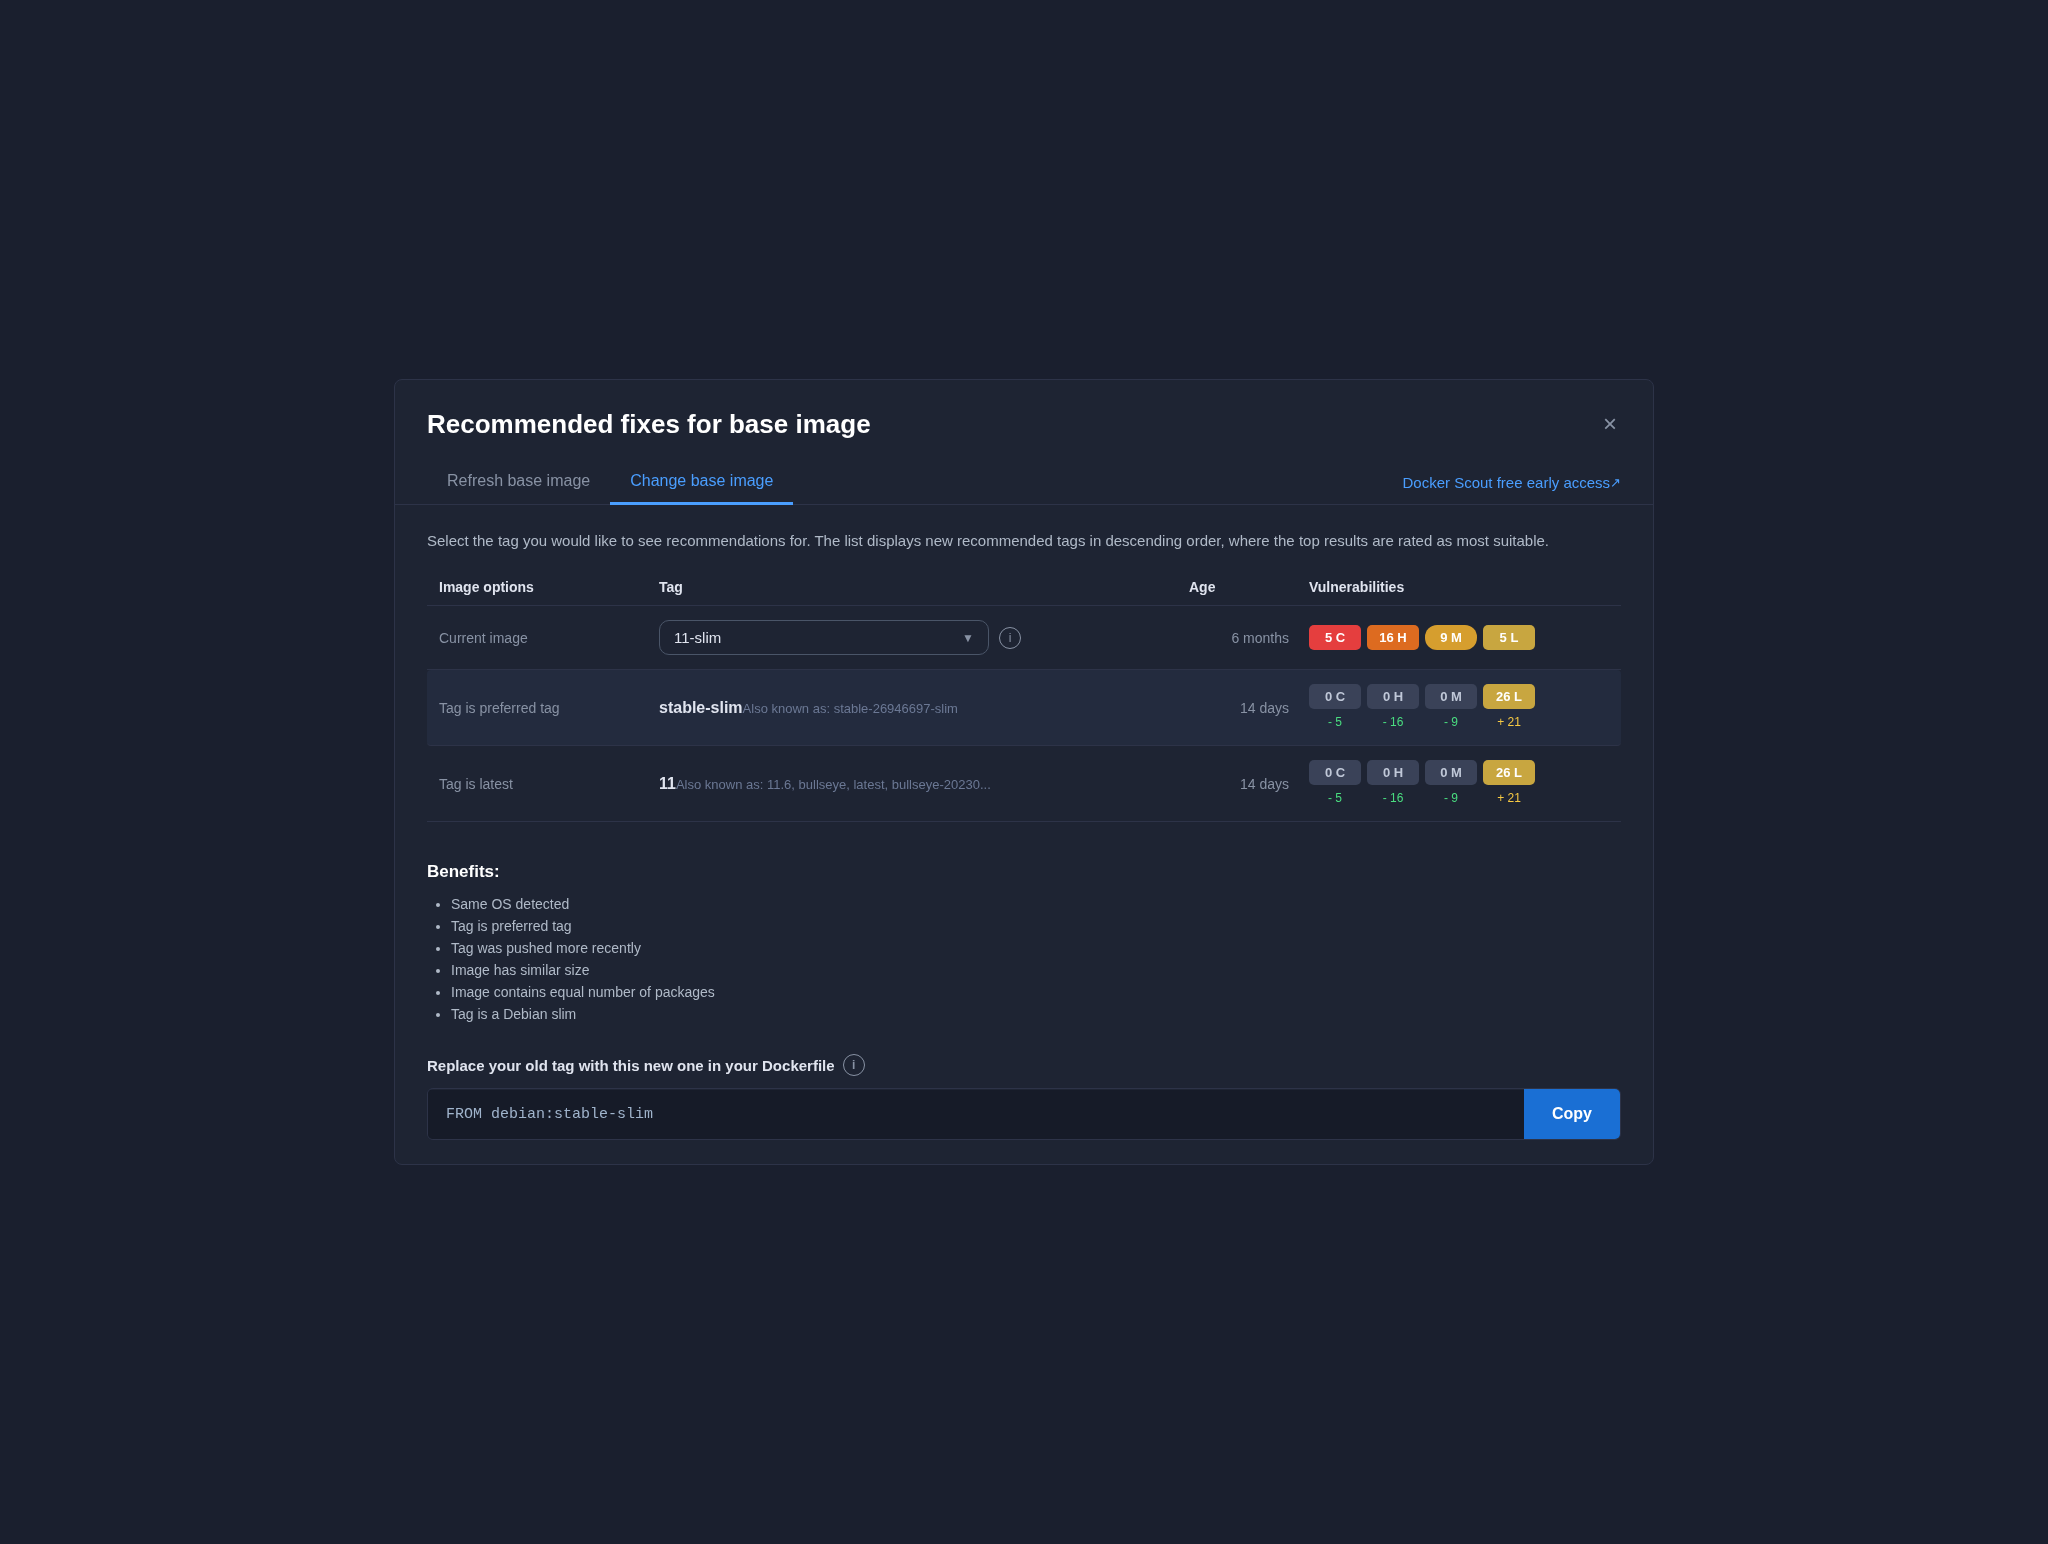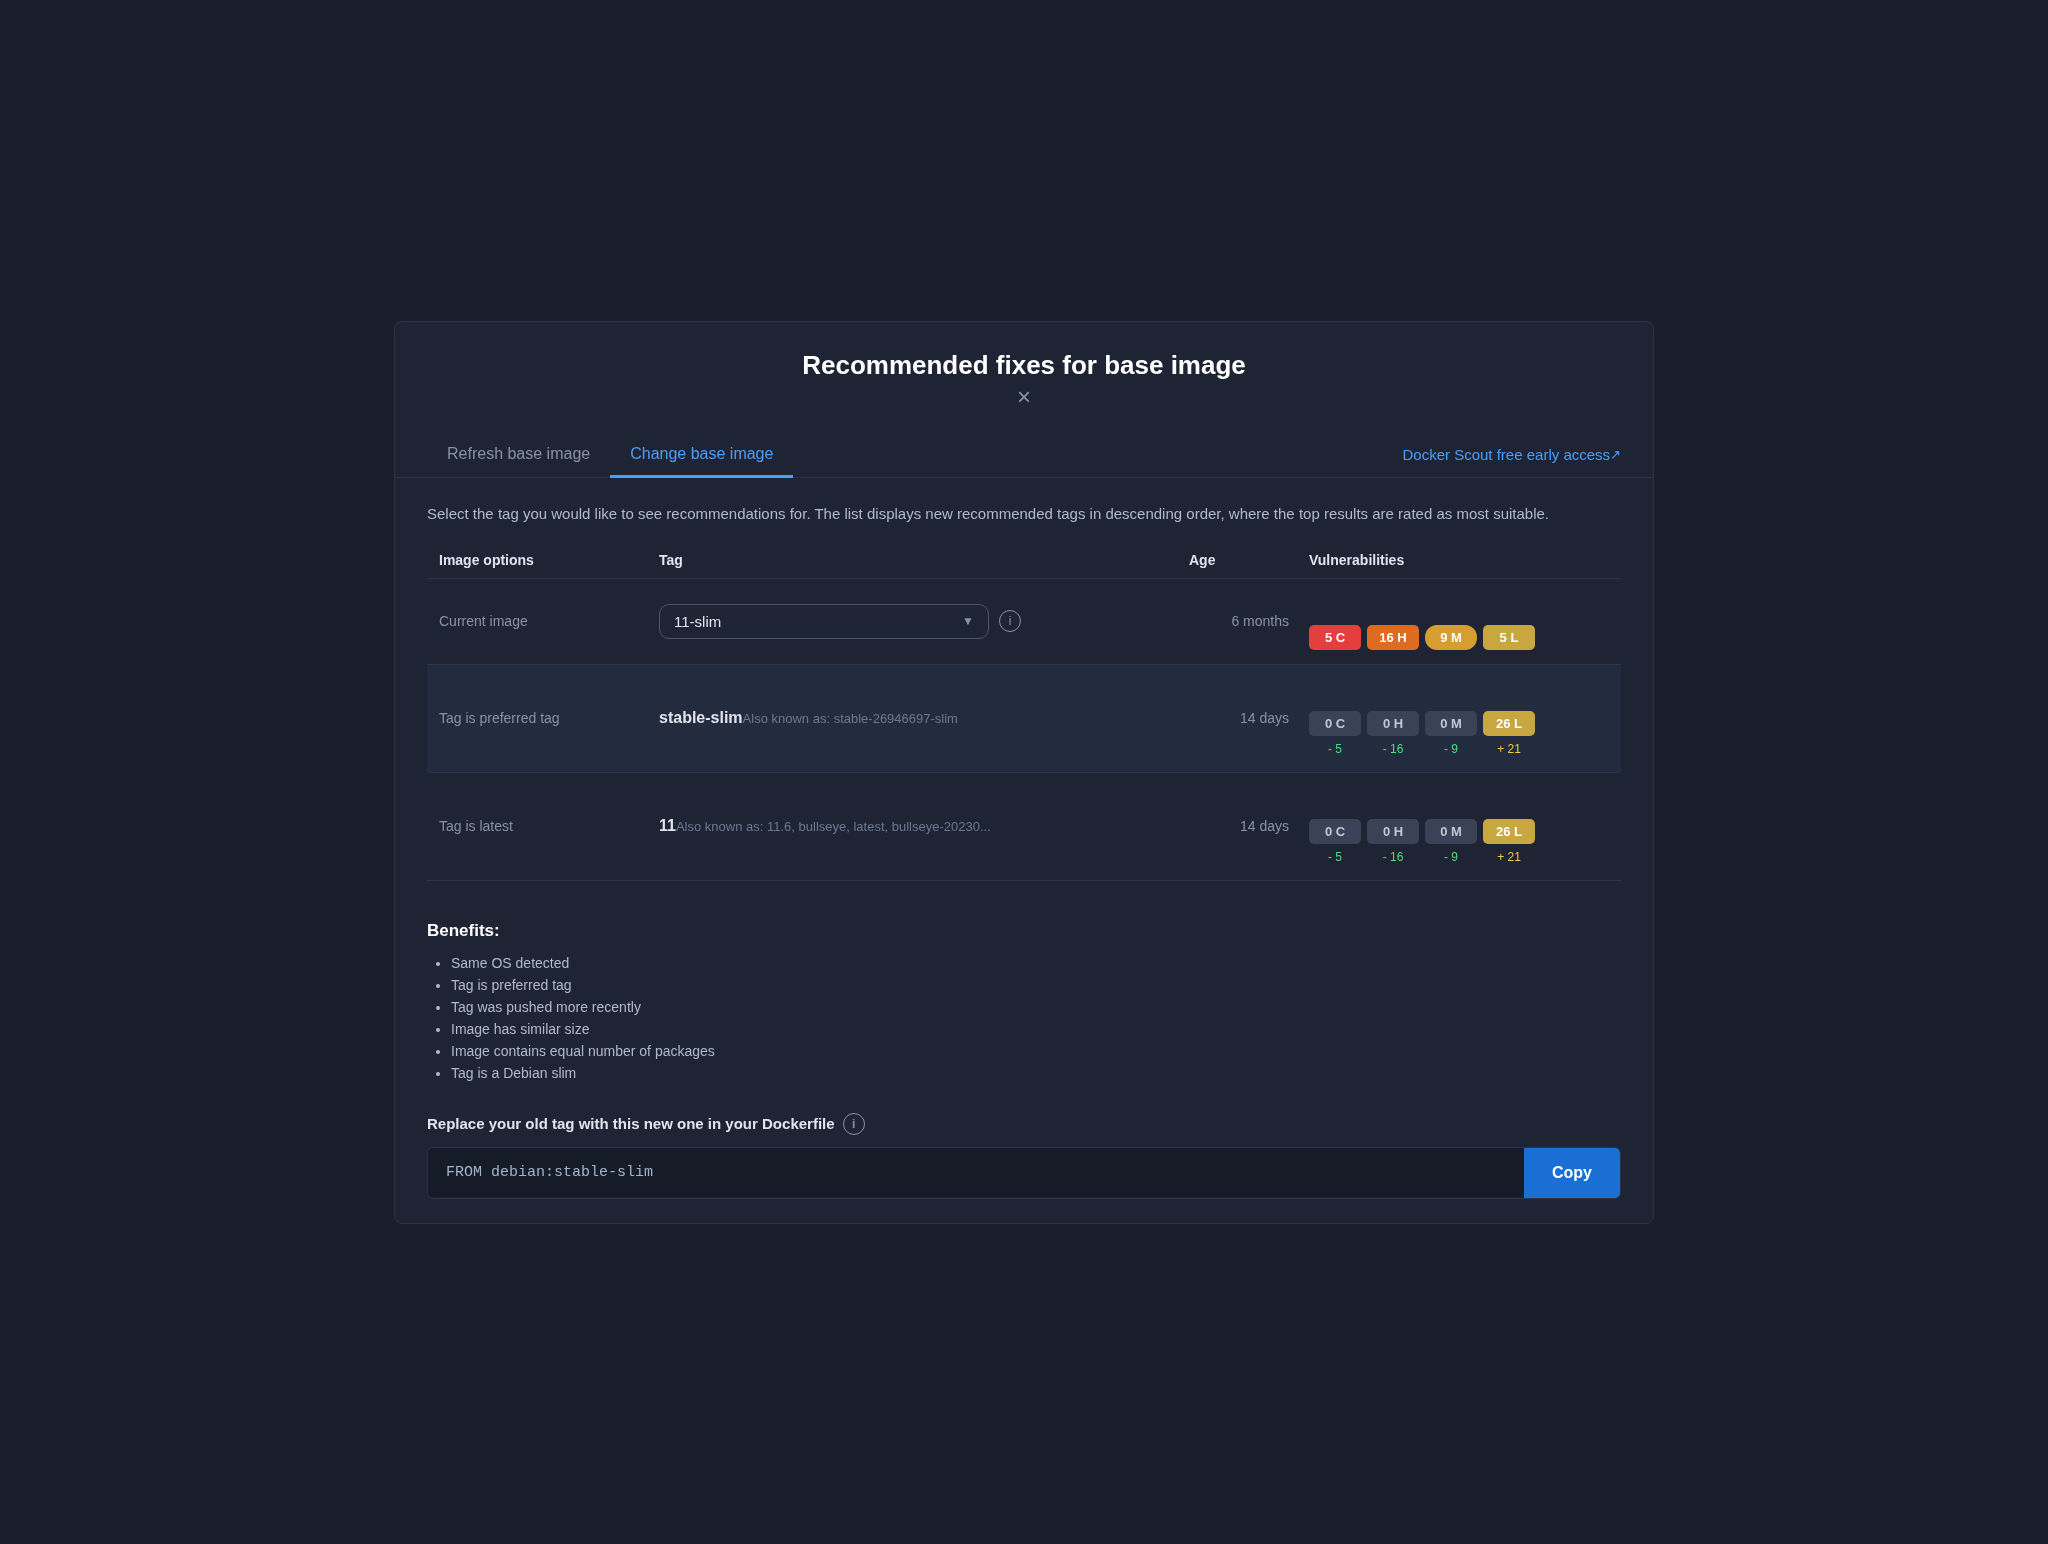--- a/index.html
+++ b/index.html
@@ -19,21 +19,20 @@
       max-width: 100%;
       color: #e0e4ef;
       border: 1px solid #2d3348;
       overflow: hidden;
     }
     .modal-header {
       display: flex;
       align-items: center;
       justify-content: space-between;
       padding: 28px 32px 0;
-      flex-direction: column;
     }
     .modal-title {
       font-size: 26px;
       font-weight: 700;
       color: #ffffff;
     }
     .close-btn {
       background: none;
       border: none;
       color: #8892a4;
@@ -180,21 +179,20 @@
       display: flex;
       gap: 6px;
     }
     .badge {
       padding: 5px 10px;
       border-radius: 5px;
       font-size: 13px;
       font-weight: 700;
       min-width: 52px;
       text-align: center;
-      margin-top: 32px;
     }
     .badge-c { background: #e53e3e; color: #fff; }
     .badge-h { background: #dd6b20; color: #fff; }
     .badge-m { background: #d69e2e; color: #fff; border-radius: 12px; }
     .badge-l { background: #c8a640; color: #fff; }
     .badge-grey { background: #3a4258; color: #c0c8d8; }
     .diff {
       font-size: 12px;
       min-width: 52px;
       text-align: center;

